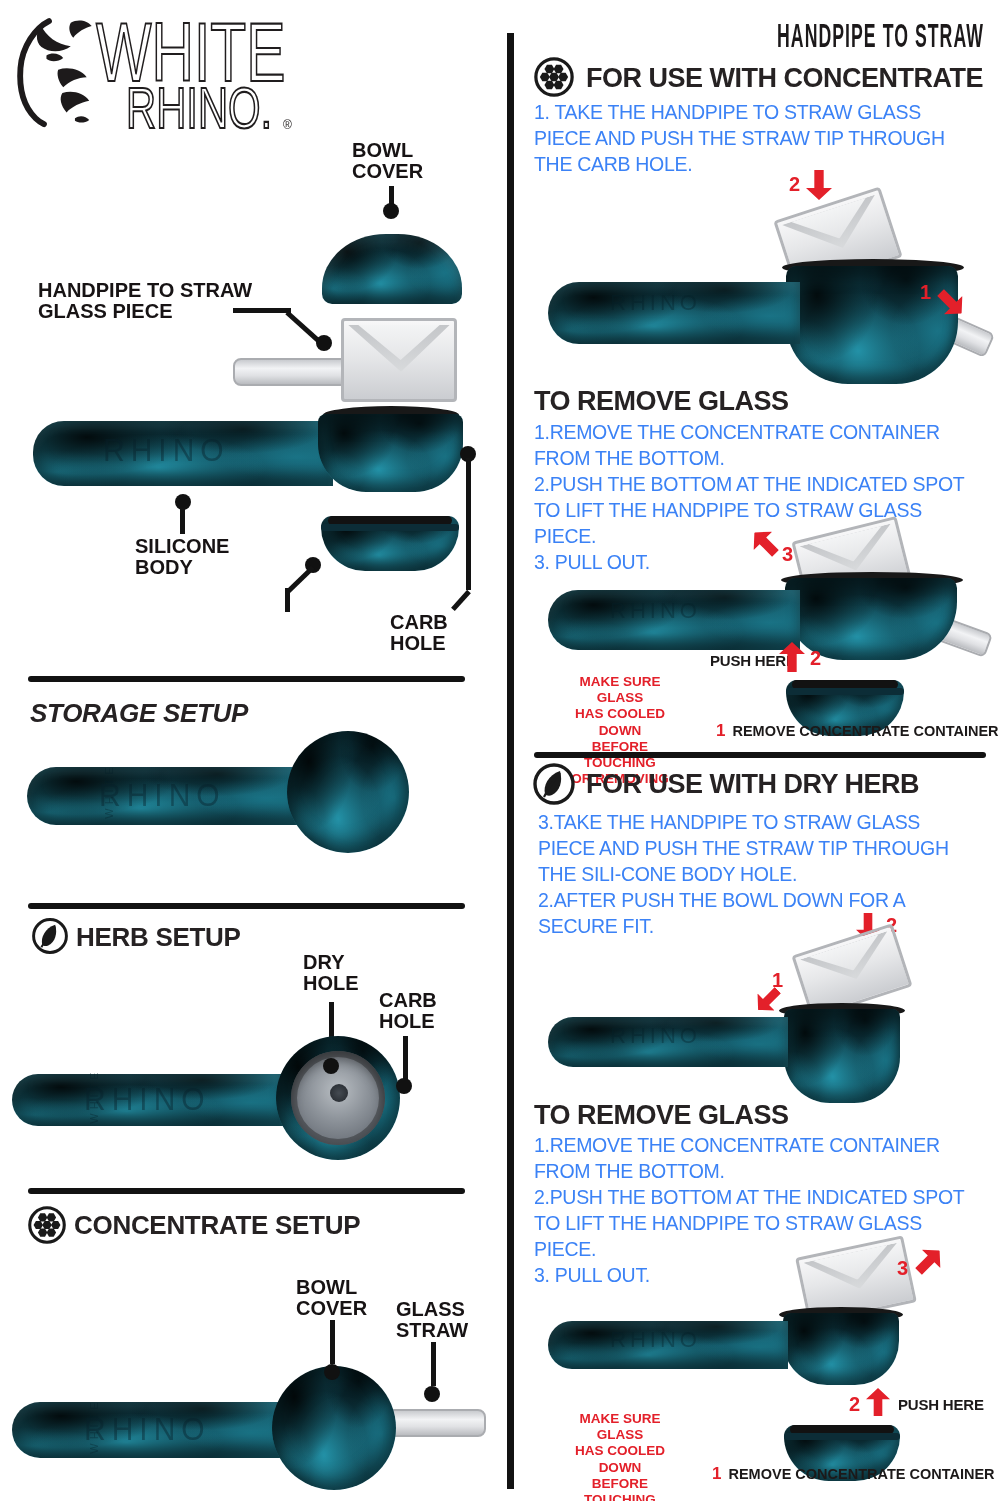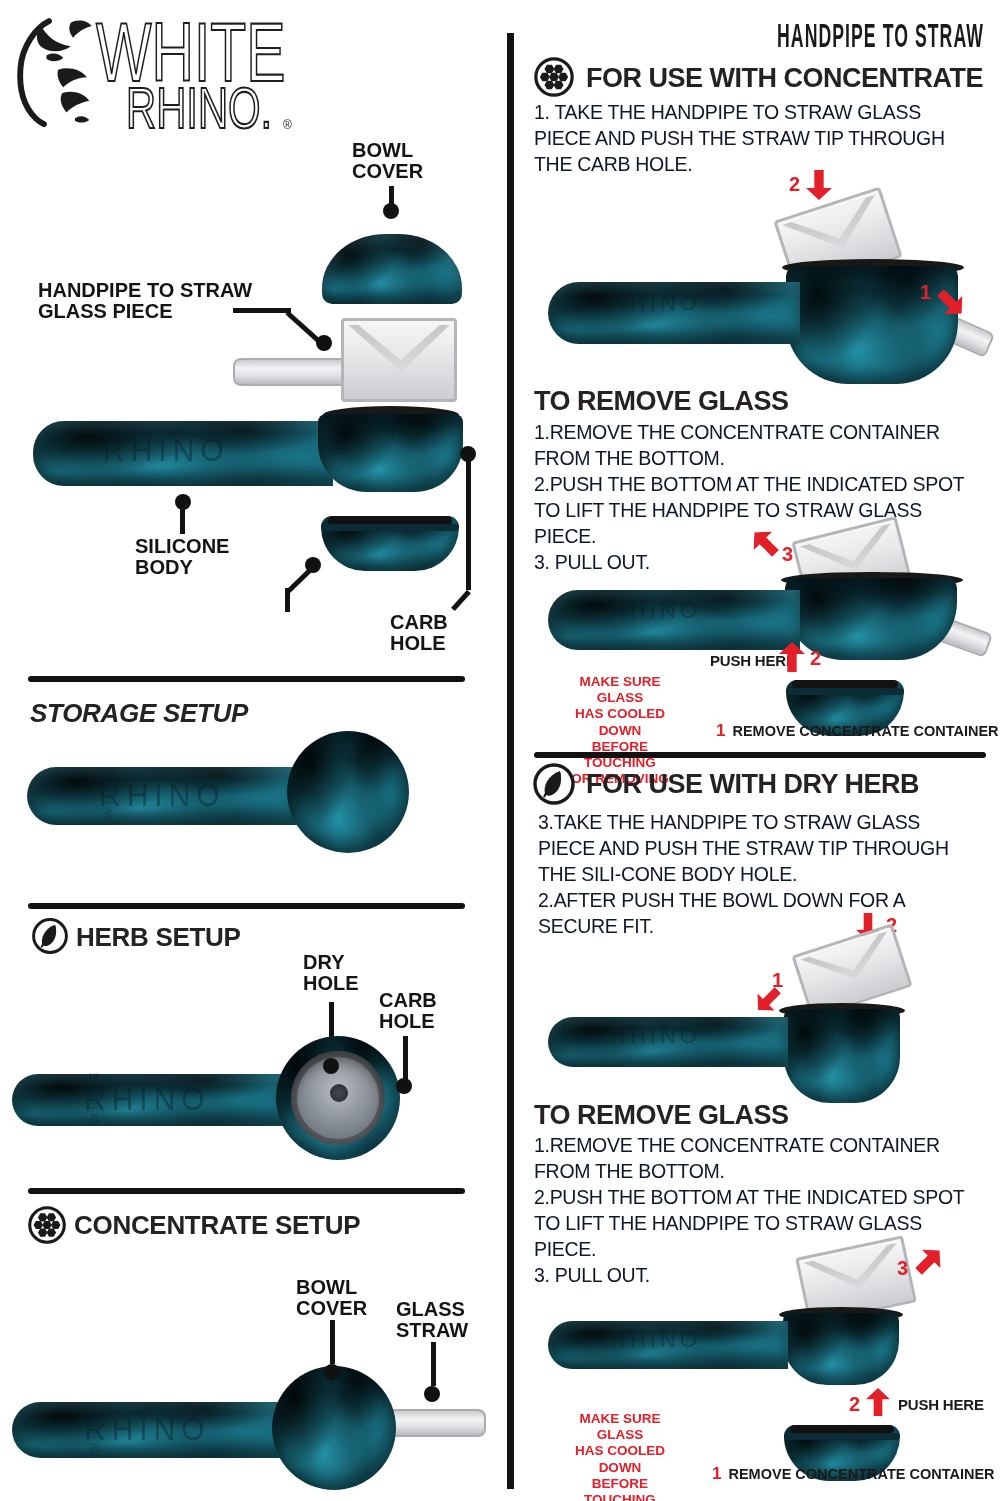--- a/index.html
+++ b/index.html
@@ -7,21 +7,21 @@
         font-family:"Liberation Sans", sans-serif;color:#242021;}
   .abs{position:absolute;}
 
   
   .thin{color:transparent;-webkit-text-stroke:2.1px #201d1e;white-space:nowrap;transform-origin:0 0;}
   .cond{white-space:nowrap;font-weight:600;font-size:34px;letter-spacing:2px;
         transform:scaleX(.52);transform-origin:100% 0;color:#1c191a;}
   .lbl{font-size:20px;font-weight:600;line-height:1.06;color:#171314;white-space:pre-line;}
   .h-left{font-size:26px;font-weight:700;letter-spacing:-.3px;color:#262223;}
   .h-right{font-size:27px;font-weight:700;letter-spacing:-.5px;color:#262223;}
-  .step{font-size:19.5px;line-height:1.33;letter-spacing:-.3px;color:#0f172a;}
+  .step{font-size:19.5px;line-height:1.33;letter-spacing:-.3px;color:#3b82f6;}
   .warn{font-size:13.5px;font-weight:700;line-height:1.2;text-align:center;color:#E3202A;white-space:pre-line;}
   .push{font-size:15px;font-weight:600;letter-spacing:-.2px;color:#1c1919;white-space:nowrap;}
   .remline{font-size:14.5px;font-weight:600;color:#1c1919;white-space:nowrap;display:flex;gap:7px;align-items:baseline;}
   .rnum{color:#E3202A;font-weight:700;font-size:20px;line-height:1;}
   .remline .rnum{font-size:17px;}
   .reg{font-size:12px;color:#201d1e;font-weight:400;}
 
   
   .hdiv{height:6px;background:#121212;border-radius:3px;}
   .vdiv{width:7px;background:#121212;}

